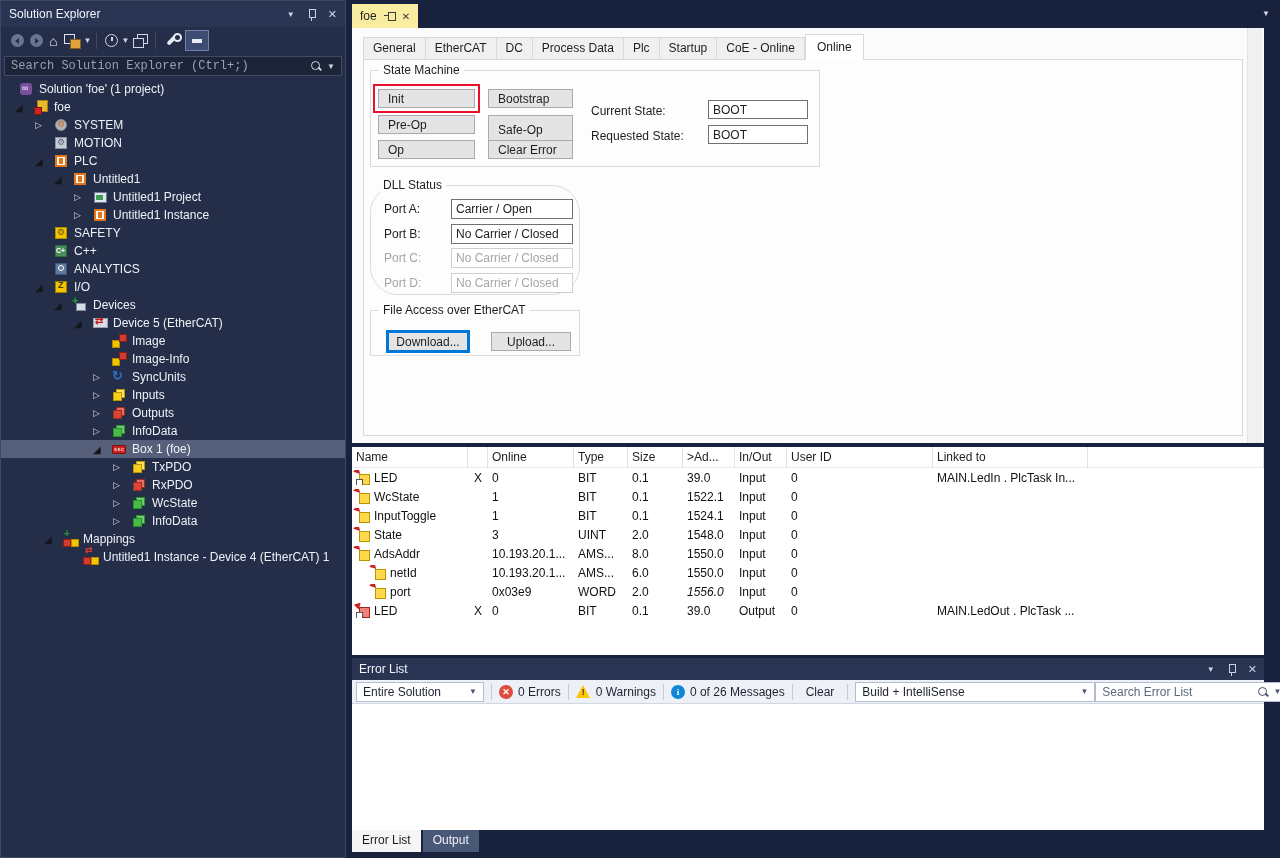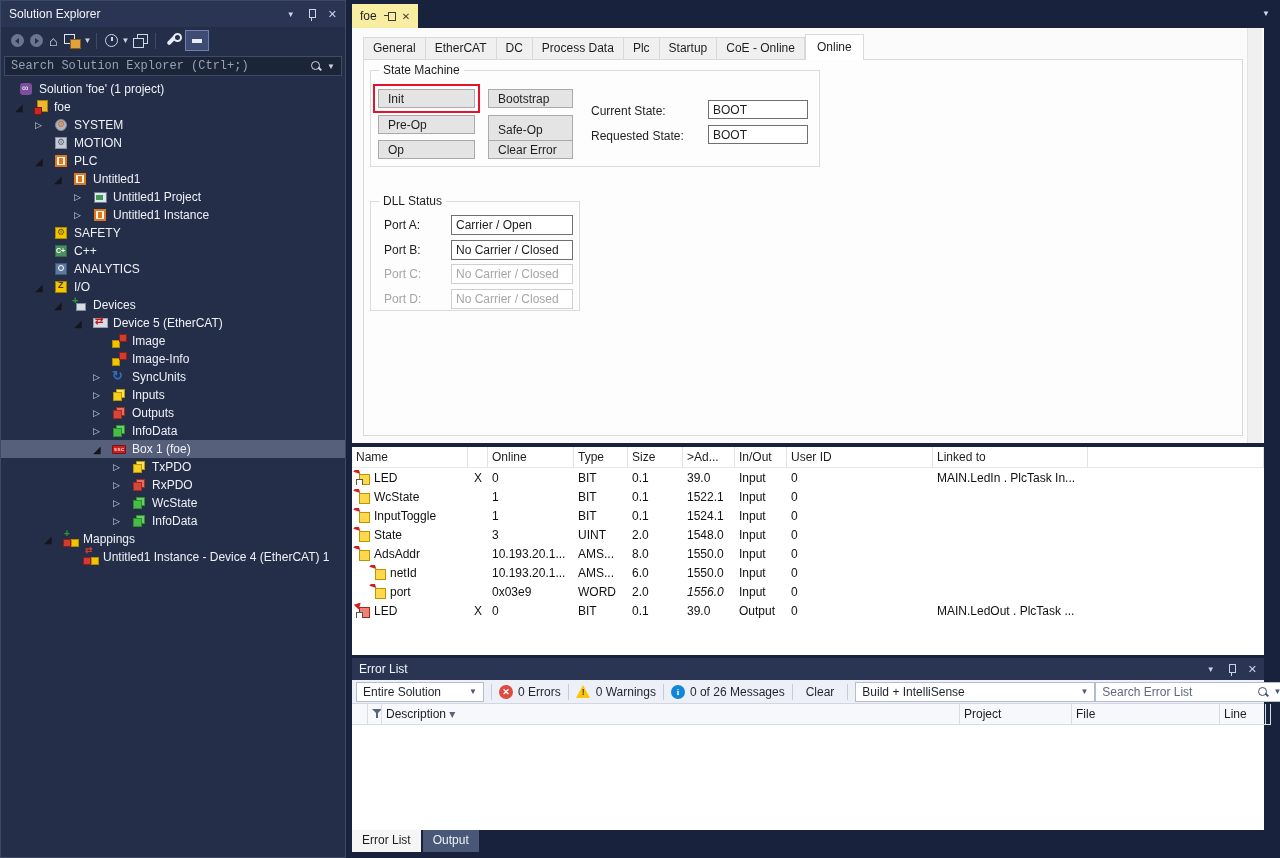--- a/index.html
+++ b/index.html
@@ -384,34 +384,43 @@
       <span class="flabel" style="left:220px; top:33px;">Current State:</span>
       <div class="tbox" style="left:337px; top:29px; width:100px; height:19px;">
         <span>BOOT</span>
       </div>
       <span class="flabel" style="left:220px; top:58px;">Requested State:</span>
       <div class="tbox" style="left:337px; top:54px; width:100px; height:19px;">
         <span>BOOT</span>
       </div>
     </div>
 
-    <div class="groupbox" style="left:6px; top:141px; width:210px; height:110px;">
+    <div class="groupbox" style="left:6px; top:125px; width:210px; height:110px;border-radius:28px;">
       <span class="gb-label">DLL Status</span>
       <div id="dll-ports">
           <span class="flabel" style="left: 13px; top: 16px;">Port A:</span>
           <div class="tbox" style="left: 80px; top: 13px; width: 122px; height: 20px;">Carrier / Open</div>
           <span class="flabel" style="left: 13px; top: 40.5px;">Port B:</span>
           <div class="tbox" style="left: 80px; top: 37.5px; width: 122px; height: 20px;">No Carrier / Closed</div>
           <span class="flabel dis" style="left: 13px; top: 65px;">Port C:</span>
           <div class="tbox dis" style="left: 80px; top: 62px; width: 122px; height: 20px;">No Carrier / Closed</div>
           <span class="flabel dis" style="left: 13px; top: 89.5px;">Port D:</span>
           <div class="tbox dis" style="left: 80px; top: 86.5px; width: 122px; height: 20px;">No Carrier / Closed</div>
         </div>
     </div>
 
+    <div class="groupbox" style="left:6px; top:250px; width:210px; height:46px;">
+      <span class="gb-label">File Access over EtherCAT</span>
+      <div class="wbtn center focus" style="left:17px; top:21px; width:80px; height:19px;">
+        <span>Download...</span>
+      </div>
+      <div class="wbtn center" style="left:120px; top:21px; width:80px; height:19px;">
+        <span>Upload...</span>
+      </div>
+    </div>
 
   </div>
 </div>
 
 <div id="grid">
   <div class="g-head" id="g-head">
       <div class="g-hc" style="width: 116px; flex: 0 0 auto;">Name</div>
       <div class="g-hc" style="width: 20px; flex: 0 0 auto;"></div>
       <div class="g-hc" style="width: 86px; flex: 0 0 auto;">Online</div>
       <div class="g-hc" style="width: 54px; flex: 0 0 auto;">Type</div>
@@ -589,28 +598,19 @@
     <div class="combo" style="width:240px;">
       <span>Build + IntelliSense</span>
         <span class="cc">▼</span>
     </div>
     <div class="combo" id="el-search">
       <span class="ph">Search Error List</span>
       <span class="mag dark" style="margin-left:auto;"></span>
       <span class="cc" style="margin-left:4px;">▼</span>
     </div>
   </div>
-  <div id="el-head">
-      <div class="el-hc" style="width: 16px;"></div>
-      <div class="el-hc" style="width: 14px;"><span class="funnel"></span></div>
-      <div class="el-hc" style="width: 578px;">Description<span style="color: rgb(90, 100, 120);"> ▾</span></div>
-      <div class="el-hc" style="width: 112px;">Project</div>
-      <div class="el-hc" style="width: 148px;">File</div>
-      <div class="el-hc" style="width: 46px;">Line</div>
-      <div class="el-hc" style="flex: 1 1 0%;"></div>
-    </div>
   <div id="el-content"></div>
 </div>
 
 <div id="bottom-tabs">
     <div class="btab active">Error List</div>
     <div class="btab inactive">Output</div>
   </div>
 
 </body></html>

